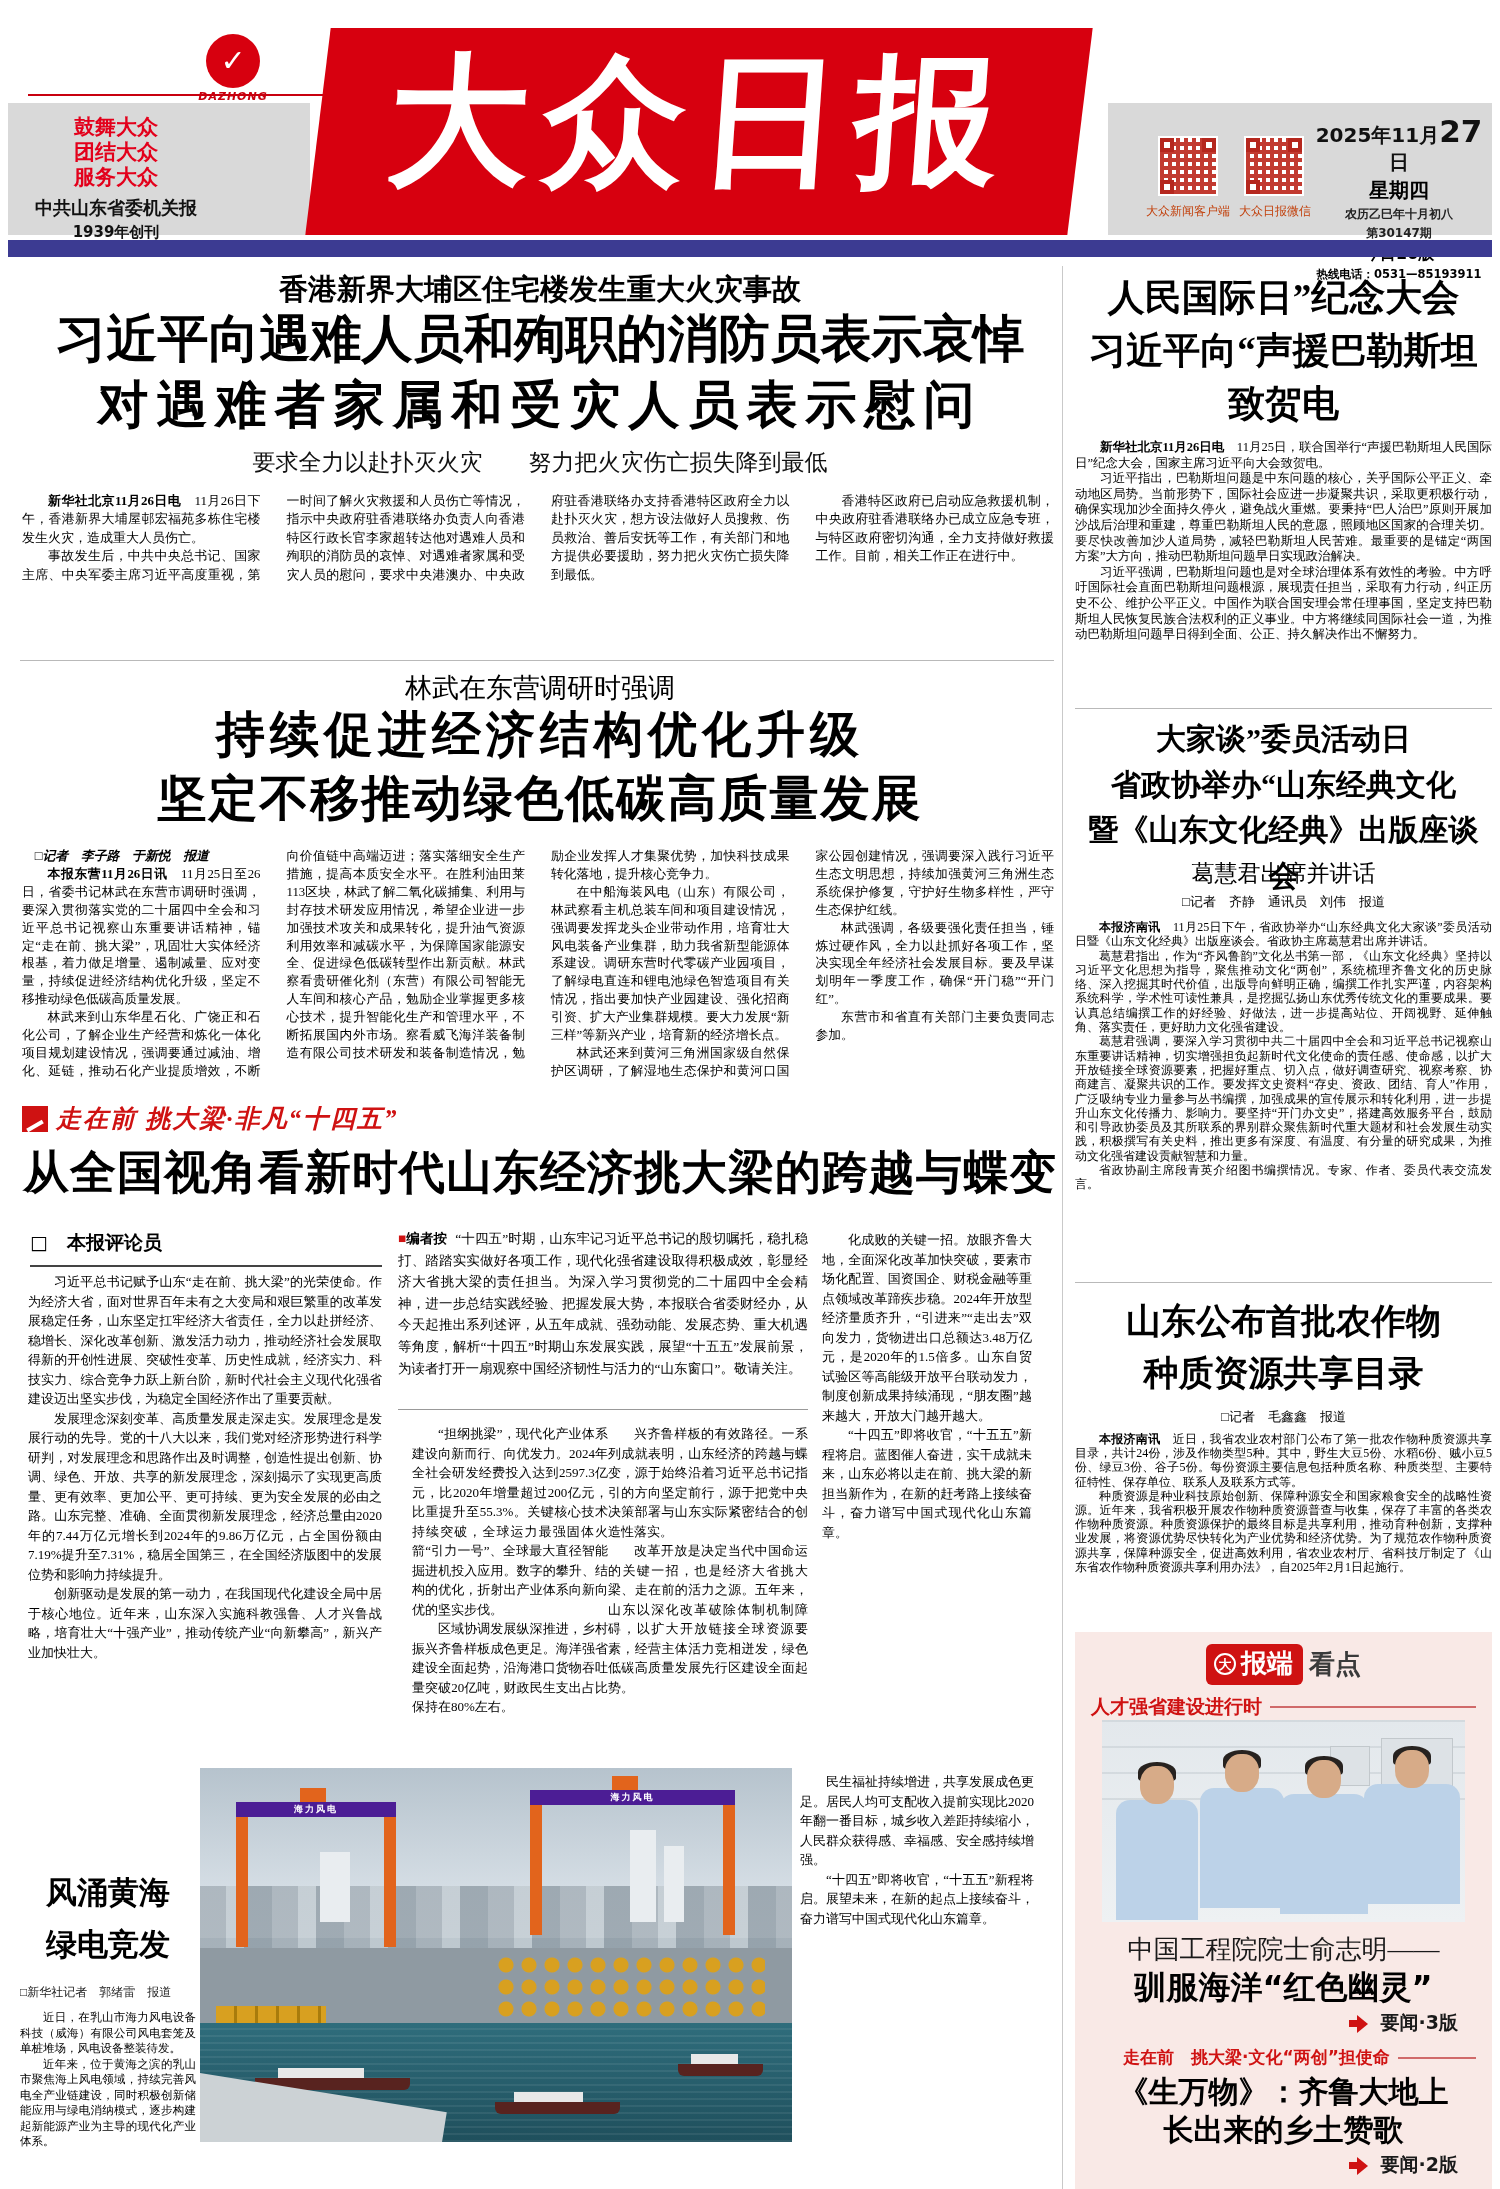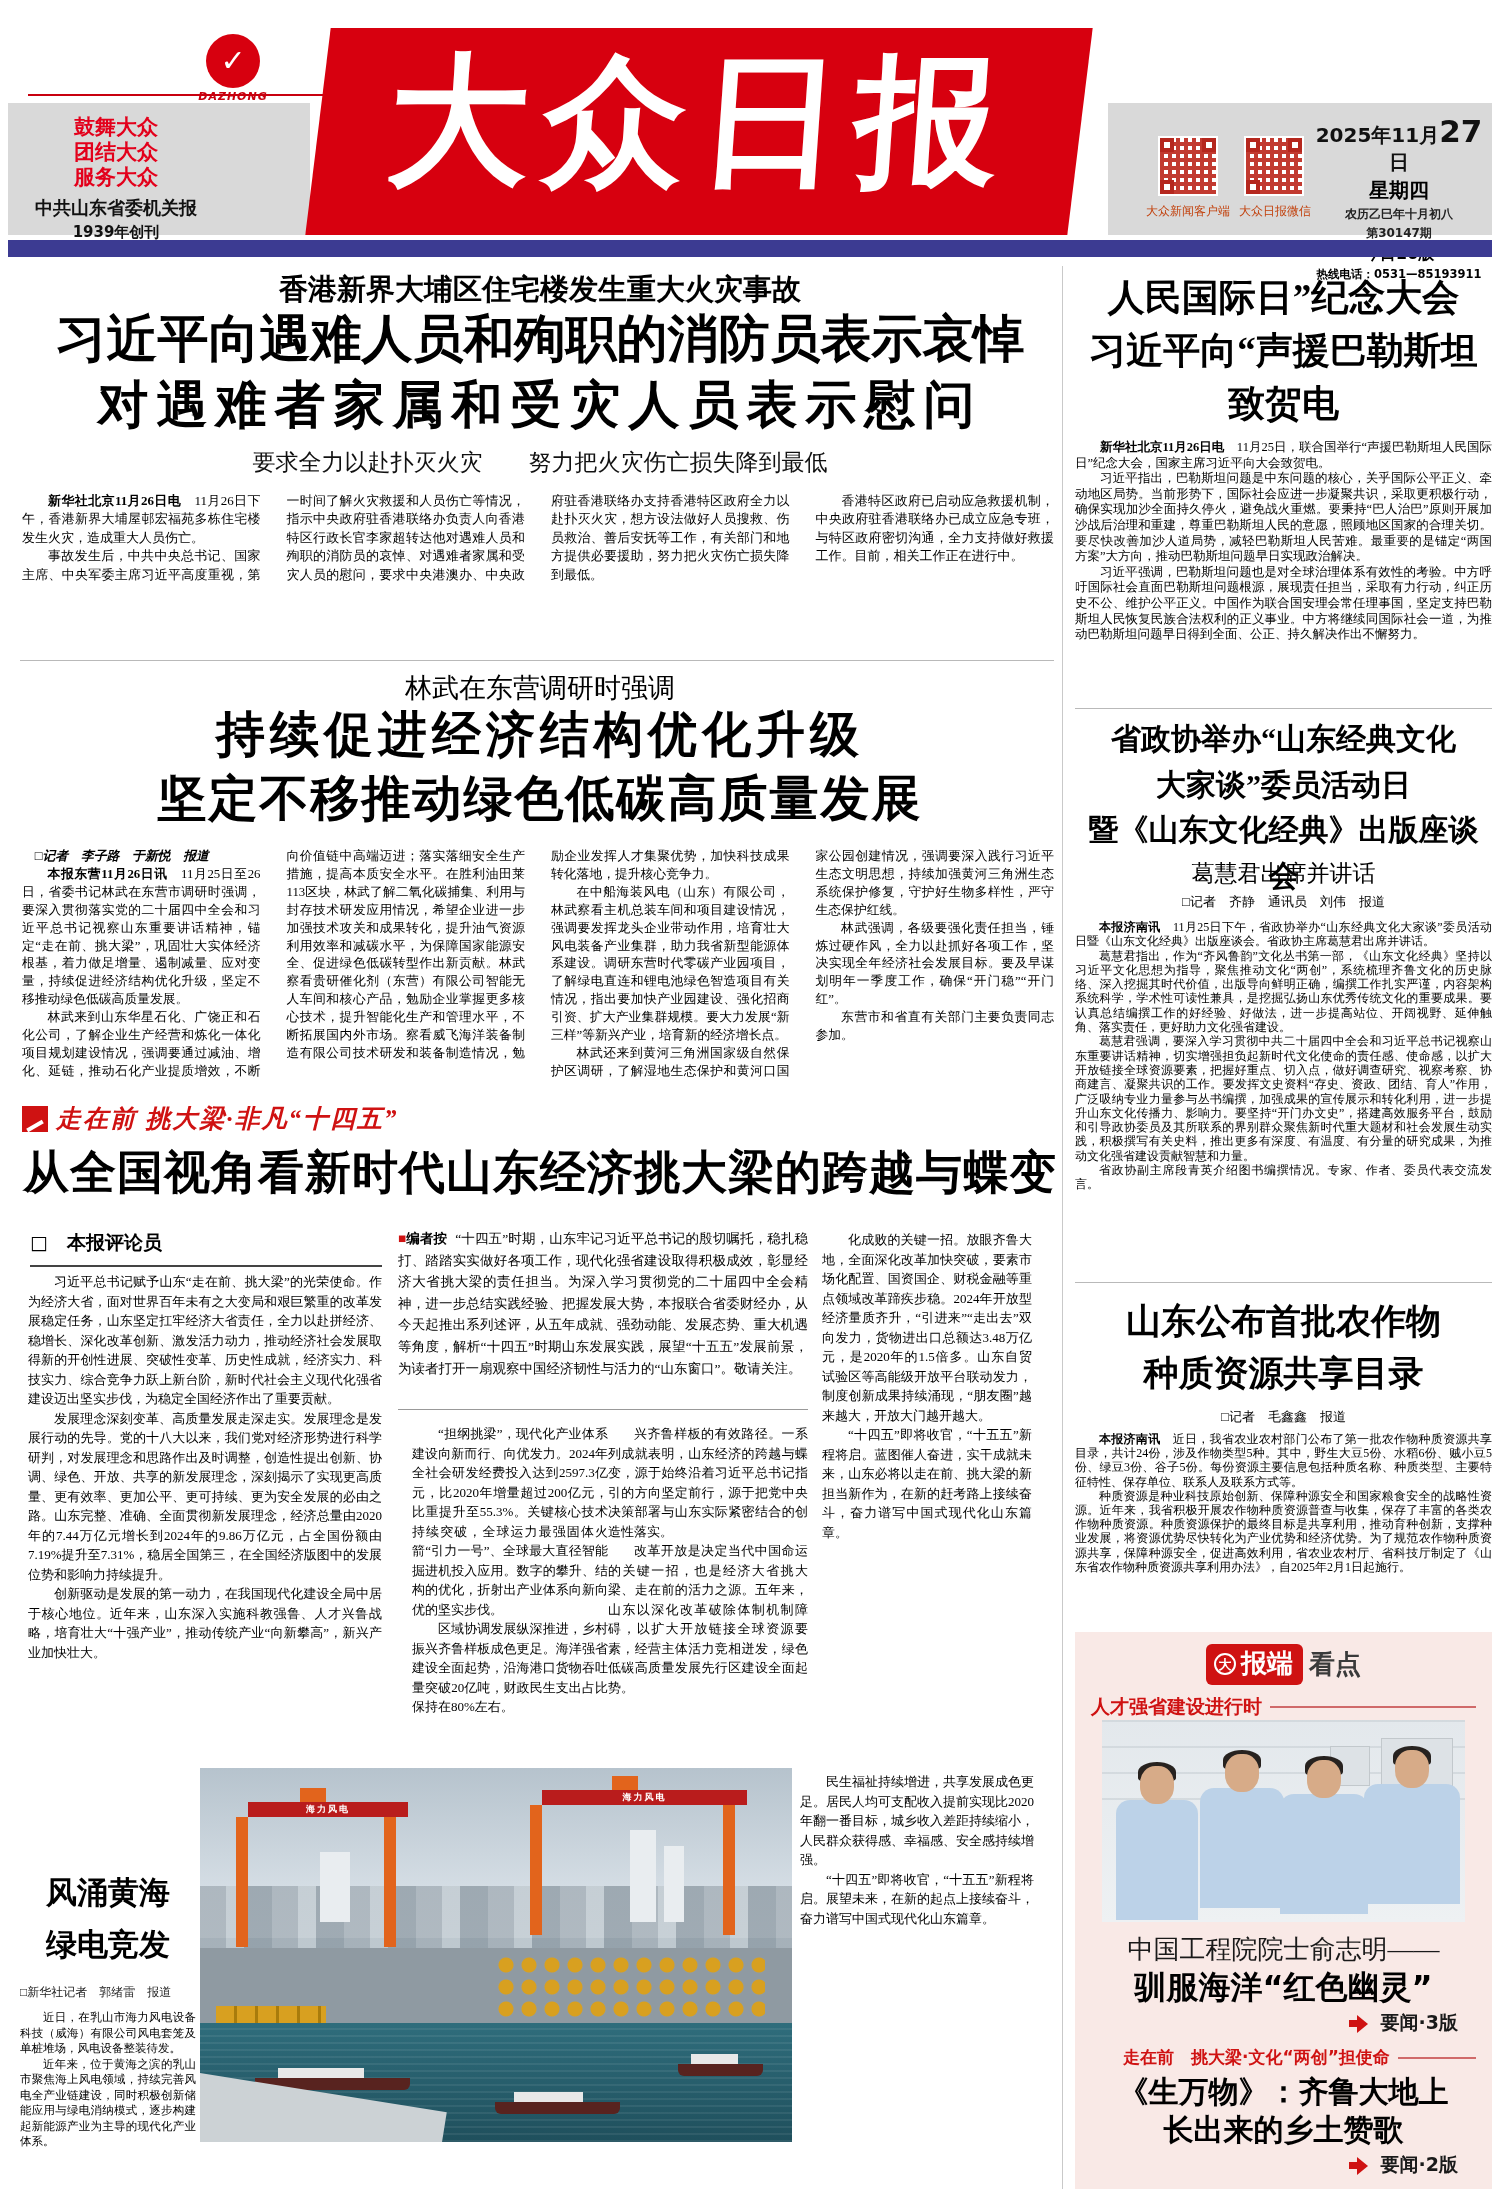--- a/index.html
+++ b/index.html
@@ -82,21 +82,21 @@
 
   
   .photo-port { left:200px; top:1768px; width:592px; height:374px; overflow:hidden; background:#9fb2bd; }
   .pp-sky { position:absolute; left:0; top:0; width:100%; height:170px; background:linear-gradient(#b6c3cd,#e1e8ee); }
   .pp-skyline { position:absolute; left:0; top:118px; width:100%; height:62px; background:repeating-linear-gradient(90deg,#a7b1b9 0 26px,#c3ccd2 26px 44px,#94a0a9 44px 72px); opacity:.85; }
   .pp-tower { position:absolute; background:#e9edf0; }
   .pp-yard { position:absolute; left:0; top:180px; width:100%; height:78px; background:#8f9aa2; }
   .pp-flanges { position:absolute; left:295px; top:186px; width:270px; height:66px; background:radial-gradient(circle 8px at 11px 11px,#d8a020 7px,rgba(0,0,0,0) 8px); background-size:23px 22px; }
   .pp-cyl { position:absolute; left:16px; top:238px; width:110px; height:18px; background:repeating-linear-gradient(90deg,#d8a020 0 18px,#a97c0c 18px 21px); }
   .crane { position:absolute; }
-  .crane .beam { position:absolute; left:12px; top:0; height:15px; background:#b91c1c; width:100%; color:#fff; font:bold 9px/15px "DejaVu Sans",sans-serif; text-align:center; letter-spacing:2px; }
+  .crane .beam { position:absolute; left:0; top:0; height:15px; background:#4c1d95; width:100%; color:#fff; font:bold 9px/15px "DejaVu Sans",sans-serif; text-align:center; letter-spacing:2px; }
   .crane .leg { position:absolute; top:15px; width:12px; height:130px; background:#e2641c; }
   .crane .leg.r { right:0; }
   .crane .cab { position:absolute; top:-14px; left:40%; width:26px; height:14px; background:#e2641c; }
   .pp-sea { position:absolute; left:0; top:255px; width:100%; height:119px; background:linear-gradient(#2f6d7c,#1f4f5c); }
   .pp-sea::after { content:""; position:absolute; inset:0; background:repeating-linear-gradient(0deg,rgba(255,255,255,.07) 0 2px,rgba(0,0,0,0) 2px 7px); }
   .ship { position:absolute; }
   .ship .hull { position:absolute; bottom:0; width:100%; height:12px; background:#58231f; border-radius:0 0 6px 6px; }
   .ship .top { position:absolute; bottom:12px; left:15%; width:55%; height:10px; background:#e8e8e8; }
   .pp-dock { position:absolute; left:-60px; top:320px; width:300px; height:110px; background:#ccd2d5; transform:rotate(9deg); }
 
@@ -295,22 +295,22 @@
   </div>
   <div class="abs pal-body">
     <p class="bp"><b>新华社北京11月26日电</b><span>　11月25日，联合国举行“声援巴勒斯坦人民国际日”纪念大会，国家主席习近平向大会致贺电。</span></p>
     <p class="bp">习近平指出，巴勒斯坦问题是中东问题的核心，关乎国际公平正义、牵动地区局势。当前形势下，国际社会应进一步凝聚共识，采取更积极行动，确保实现加沙全面持久停火，避免战火重燃。要秉持“巴人治巴”原则开展加沙战后治理和重建，尊重巴勒斯坦人民的意愿，照顾地区国家的合理关切。要尽快改善加沙人道局势，减轻巴勒斯坦人民苦难。最重要的是锚定“两国方案”大方向，推动巴勒斯坦问题早日实现政治解决。</p>
     <p class="bp">习近平强调，巴勒斯坦问题也是对全球治理体系有效性的考验。中方呼吁国际社会直面巴勒斯坦问题根源，展现责任担当，采取有力行动，纠正历史不公、维护公平正义。中国作为联合国安理会常任理事国，坚定支持巴勒斯坦人民恢复民族合法权利的正义事业。中方将继续同国际社会一道，为推动巴勒斯坦问题早日得到全面、公正、持久解决作出不懈努力。</p>
   </div>
 
   <div class="abs divider" style="left:1075px; top:708px; width:417px;"></div>
 
   <div class="abs serif-head zx-head">
+    <div>大家谈”委员活动日</div>
     <div>省政协举办“山东经典文化</div>
-    <div>大家谈”委员活动日</div>
     <div>暨《山东文化经典》出版座谈会</div>
   </div>
   <div class="abs zx-sub">葛慧君出席并讲话</div>
   <div class="abs zx-byline">□记者　齐静　通讯员　刘伟　报道</div>
   <div class="abs zx-body">
     <p class="bp"><b>本报济南讯</b><span>　11月25日下午，省政协举办“山东经典文化大家谈”委员活动日暨《山东文化经典》出版座谈会。省政协主席葛慧君出席并讲话。</span></p>
     <p class="bp">葛慧君指出，作为“齐风鲁韵”文化丛书第一部，《山东文化经典》坚持以习近平文化思想为指导，聚焦推动文化“两创”，系统梳理齐鲁文化的历史脉络、深入挖掘其时代价值，出版导向鲜明正确，编撰工作扎实严谨，内容架构系统科学，学术性可读性兼具，是挖掘弘扬山东优秀传统文化的重要成果。要认真总结编撰工作的好经验、好做法，进一步提高站位、开阔视野、延伸触角、落实责任，更好助力文化强省建设。</p>
     <p class="bp">葛慧君强调，要深入学习贯彻中共二十届四中全会和习近平总书记视察山东重要讲话精神，切实增强担负起新时代文化使命的责任感、使命感，以扩大开放链接全球资源要素，把握好重点、切入点，做好调查研究、视察考察、协商建言、凝聚共识的工作。要发挥文史资料“存史、资政、团结、育人”作用，广泛吸纳专业力量参与丛书编撰，加强成果的宣传展示和转化利用，进一步提升山东文化传播力、影响力。要坚持“开门办文史”，搭建高效服务平台，鼓励和引导政协委员及其所联系的界别群众聚焦新时代重大题材和社会发展生动实践，积极撰写有关史料，推出更多有深度、有温度、有分量的研究成果，为推动文化强省建设贡献智慧和力量。</p>
     <p class="bp">省政协副主席段青英介绍图书编撰情况。专家、作者、委员代表交流发言。</p>
   </div>

